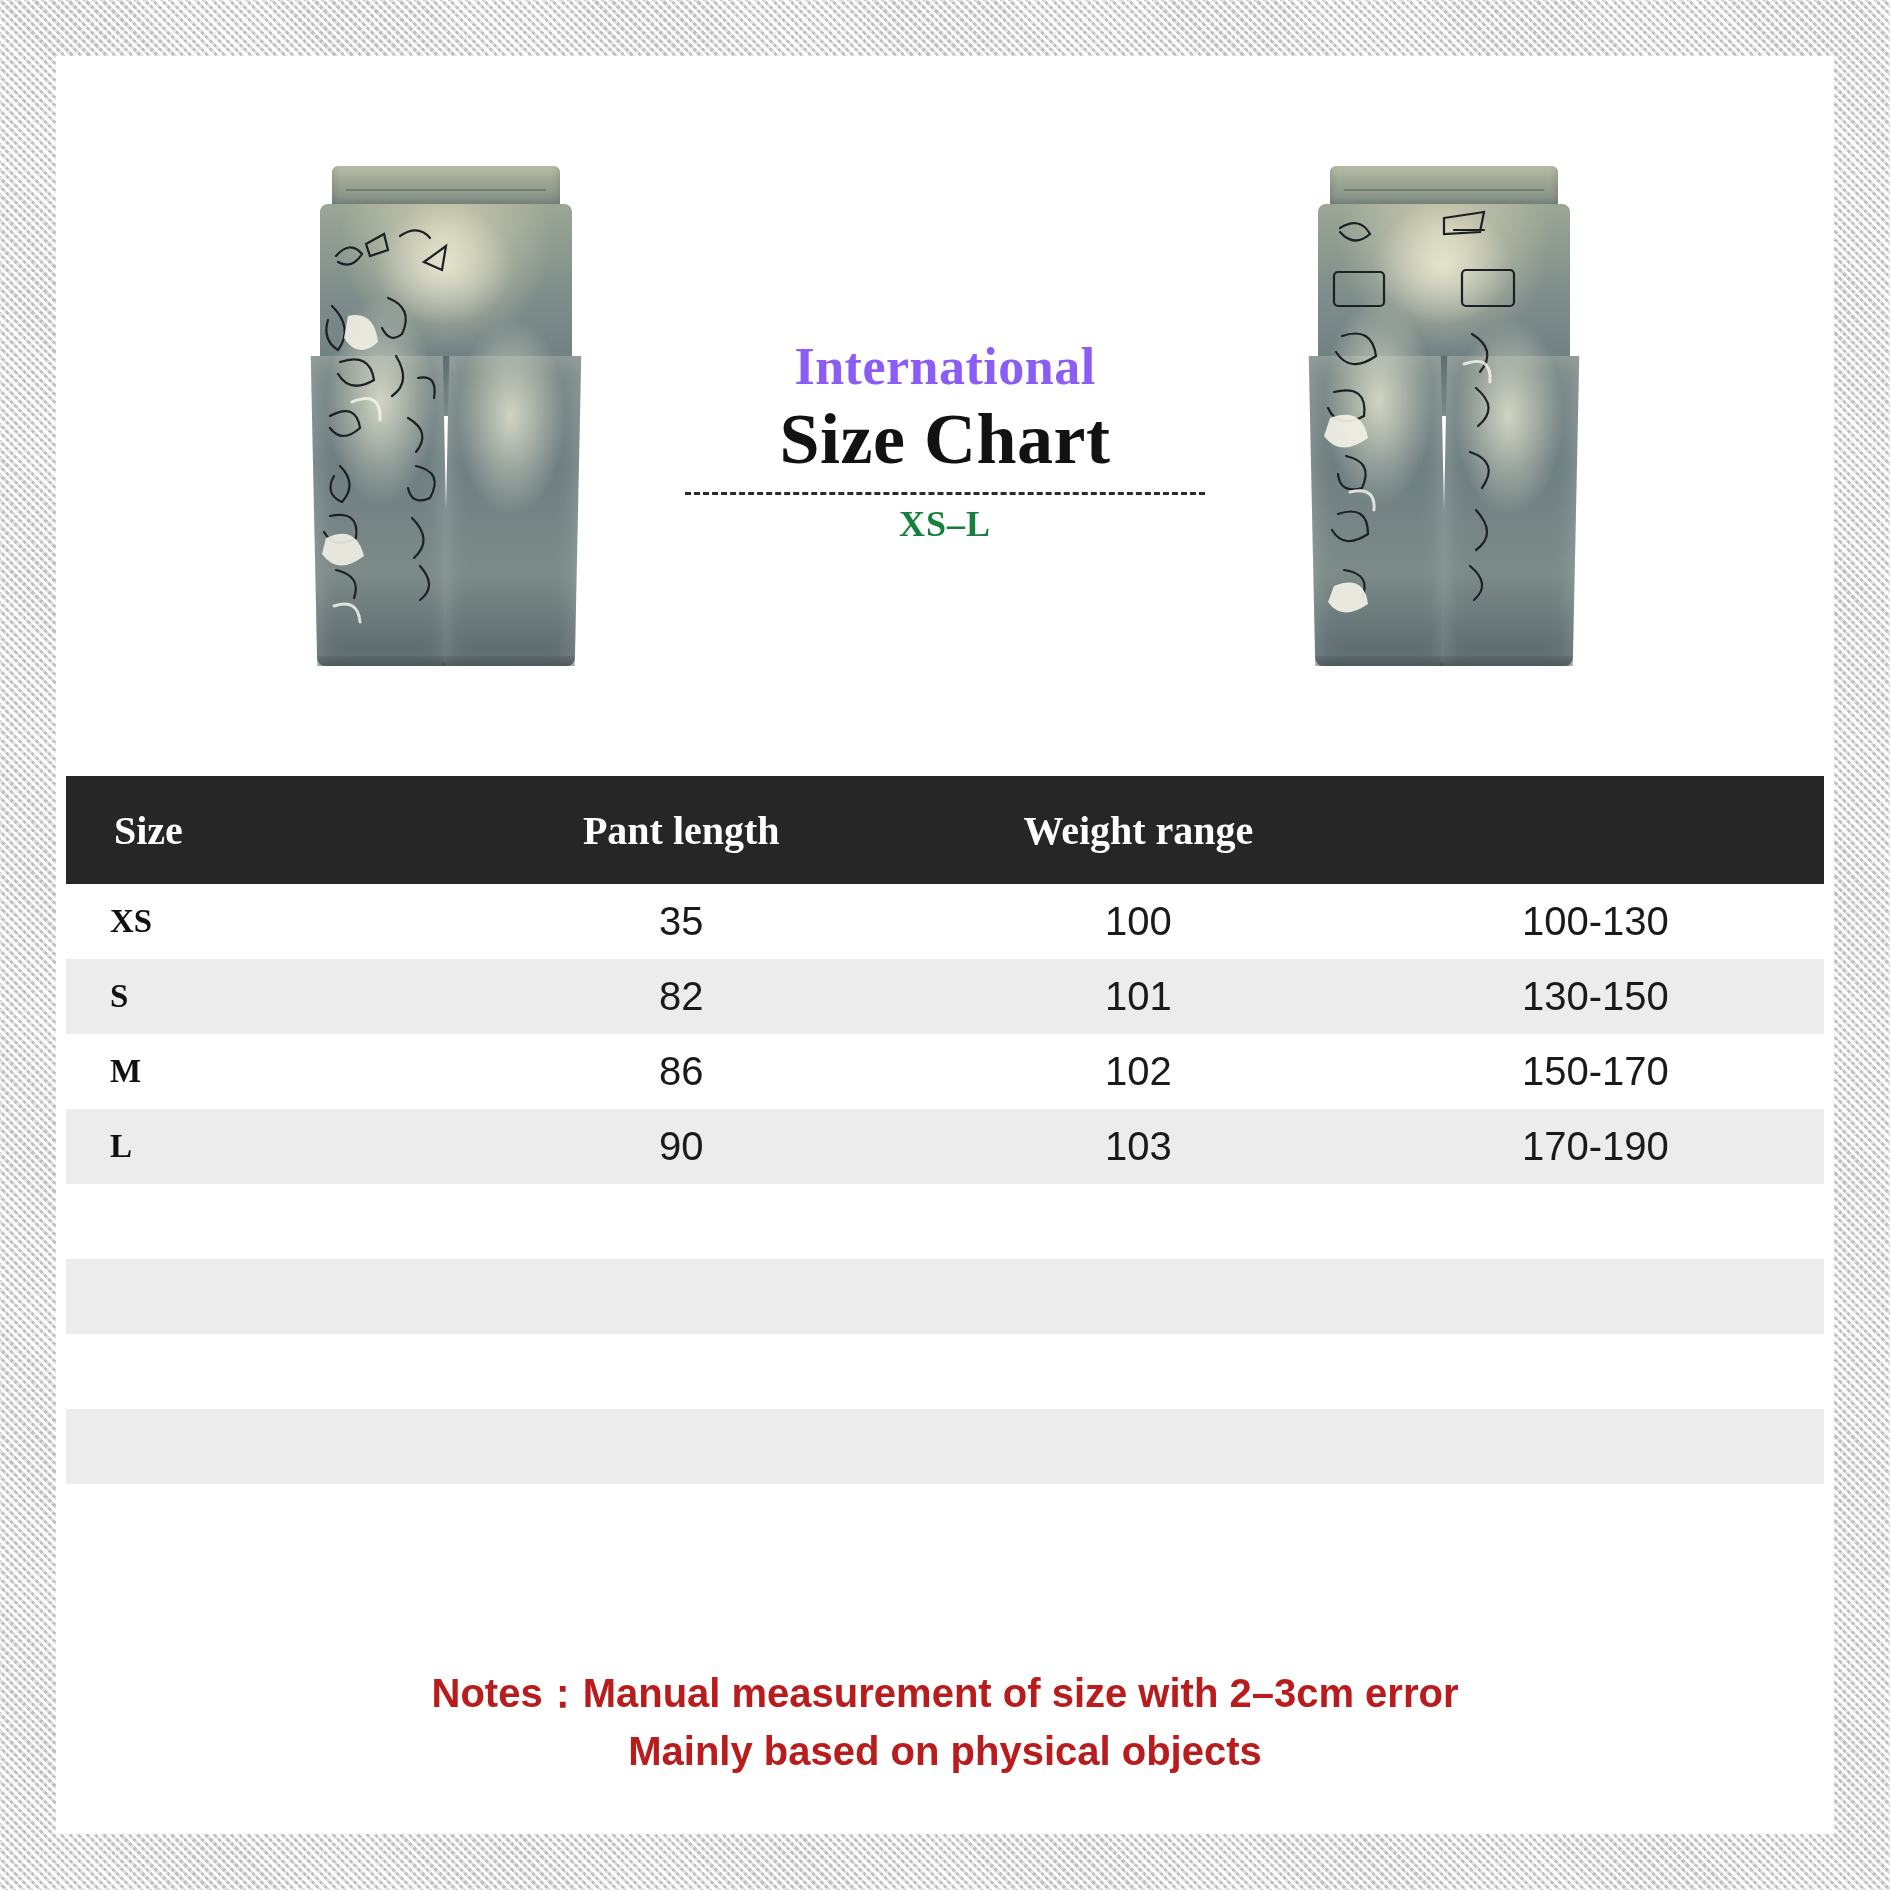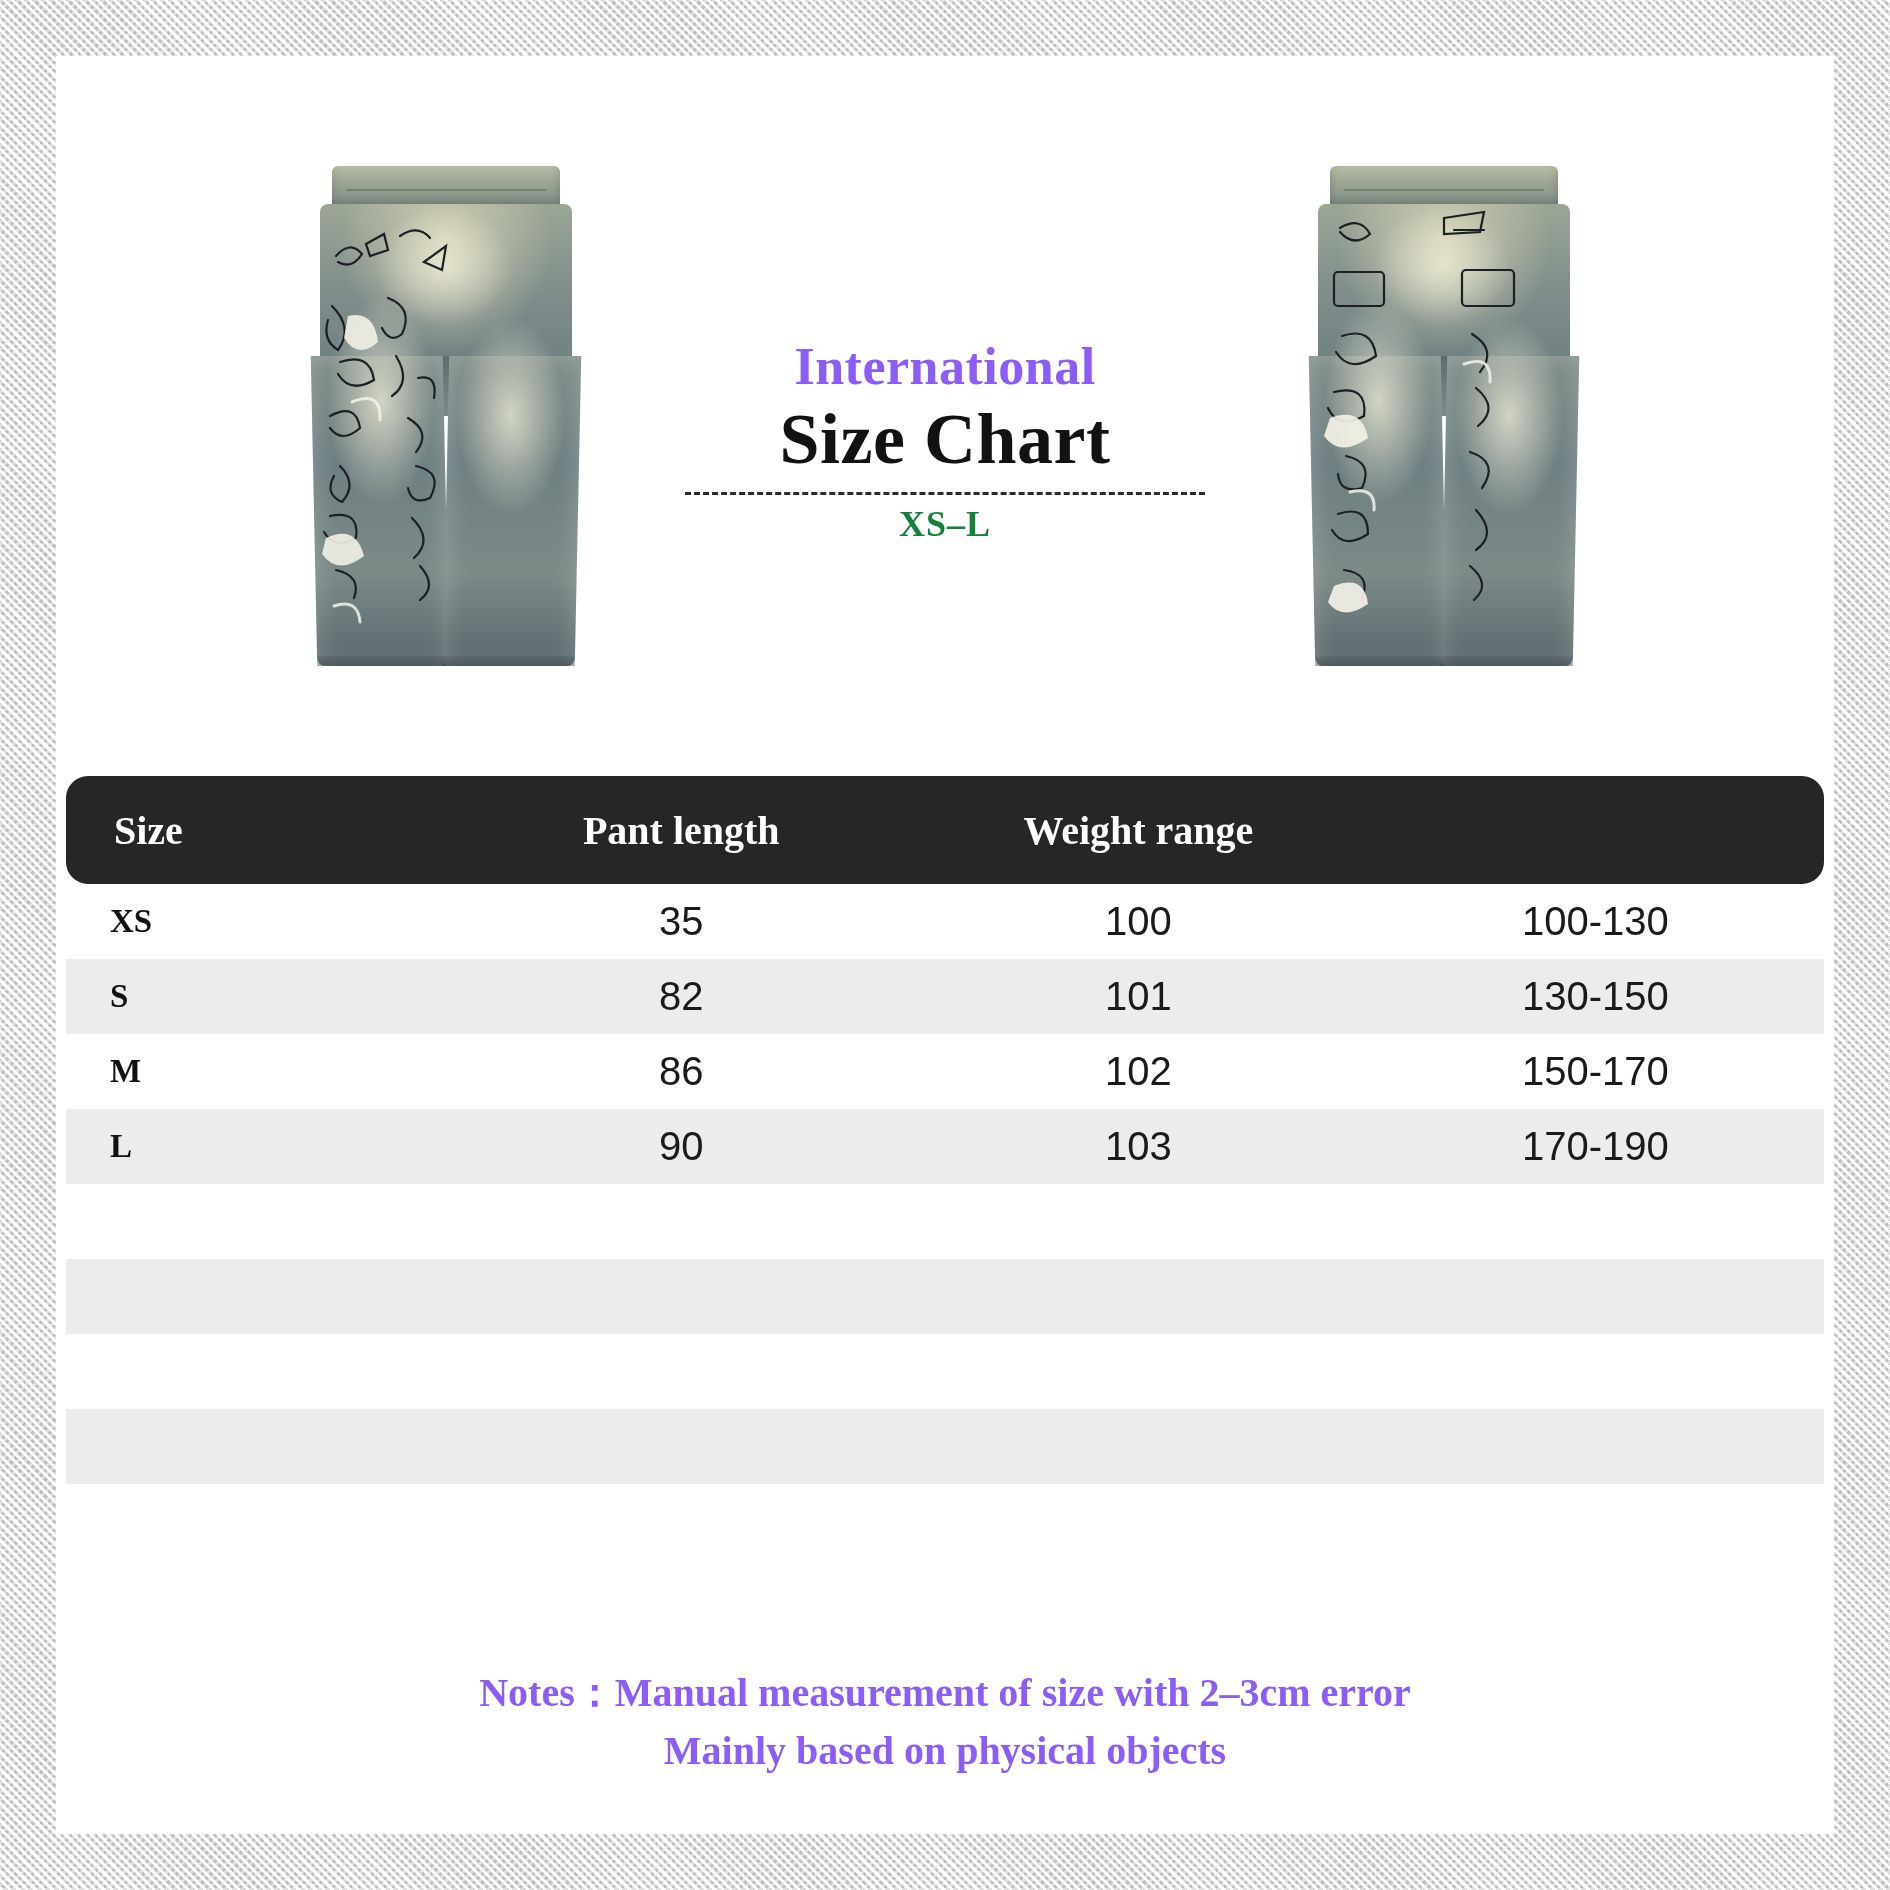--- a/index.html
+++ b/index.html
@@ -186,21 +186,20 @@
     padding: 0 10px;
   }
   .trow {
     display: flex;
     align-items: center;
     height: 75px;
   }
   .trow.head {
     background: #262626;
     height: 108px;
-    border-radius: 22px;
   }
   .trow.zebra { background: #ececec; }
   .trow.blank { background: #ffffff; }
   .trow.blank.zebra { background: #ececec; }
 
   .cell {
     box-sizing: border-box;
     padding: 0 8px;
   }
   .c-size   { width: 22%; padding-left: 44px; text-align: left; }
@@ -232,23 +231,23 @@
   .notes {
     position: absolute;
     left: 0;
     right: 0;
     bottom: 54px;
     text-align: center;
   }
   .note-line {
     font-size: 40px;
     font-weight: bold;
-    color: #8b5cf6;
+    color: #b91c1c;
     line-height: 1.45;
-    font-family: Liberation Serif, serif;
+    font-family: Liberation Sans, sans-serif;
   }
 </style>
 </head>
 <body>
 
 <div class="page">
   <div class="sheet">
 
     <div class="hero">
 

